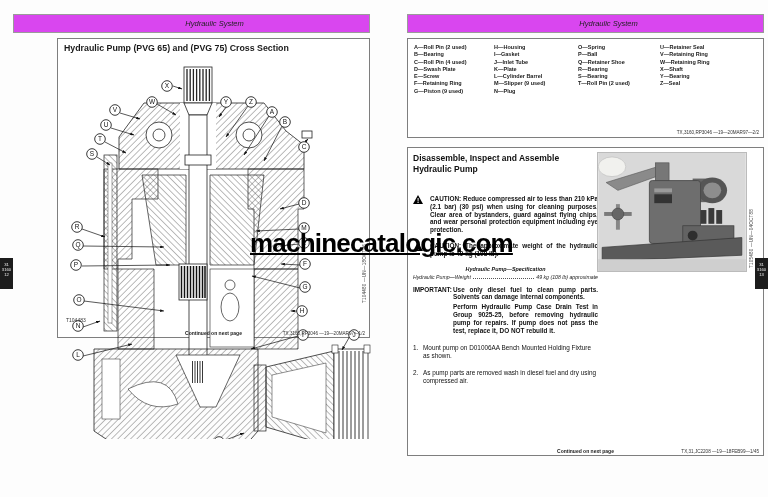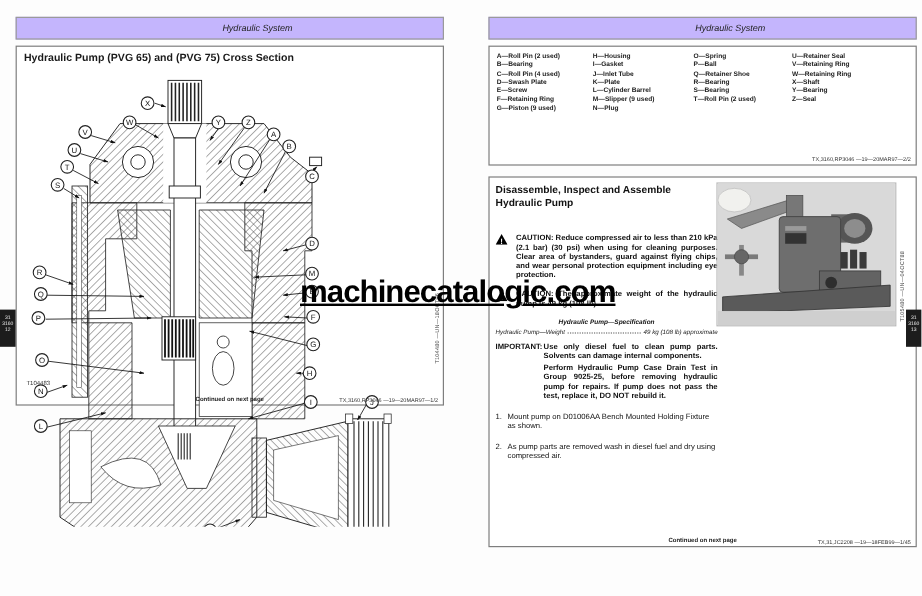--- a/index.html
+++ b/index.html
@@ -3,24 +3,24 @@
 <meta charset="utf-8">
 <style>
   * { margin:0; padding:0; box-sizing:border-box; }
   html,body { width:768px; height:497px; }
   body { position:relative; background:#fdfdfd; font-family:"Liberation Sans",sans-serif; color:#111; overflow:hidden; }
 
   .page { position:absolute; top:14px; width:357px; height:470px; }
   #pageL { left:13px; } #pageR { left:407px; }
 
   .hdr { position:absolute; top:0; left:0; right:0; height:19px; border:1px solid #9a9a9a;
-         background:#c4b5fd; font-style:italic; font-size:7.5px; line-height:17px; text-align:center; color:#222;padding-left:46px; }
+         background:#d946ef; font-style:italic; font-size:7.5px; line-height:17px; text-align:center; color:#222;padding-left:46px; }
 
   .cbox { position:absolute; left:0; right:0; border:1px solid #7e7e7e; background:#fff; }
-  #diagBox { top:24px; height:300px; }
+  #diagBox { top:24px; height:300px;margin-left:44px; }
   #legendBox { top:24px; height:100px; }
   #sectionBox { top:133px; height:309px;padding-left:20px; }
 
   .doc-title { position:absolute; top:4px; left:6px; font-size:8.8px; font-weight:bold; color:#1a1a1a; }
 
   .diagram { position:absolute; top:20px; left:0; width:354px; height:380px; }
   .figid { position:absolute; left:8px; bottom:14px; font-size:5px; color:#333; }
   .vtxt { writing-mode:vertical-rl; transform:rotate(180deg); font-size:4.6px; color:#444; letter-spacing:.2px; }
   #figcapL { position:absolute; right:2px; bottom:34px; height:92px; }
   #photocap { position:absolute; left:341px; top:8px; height:112px; }

